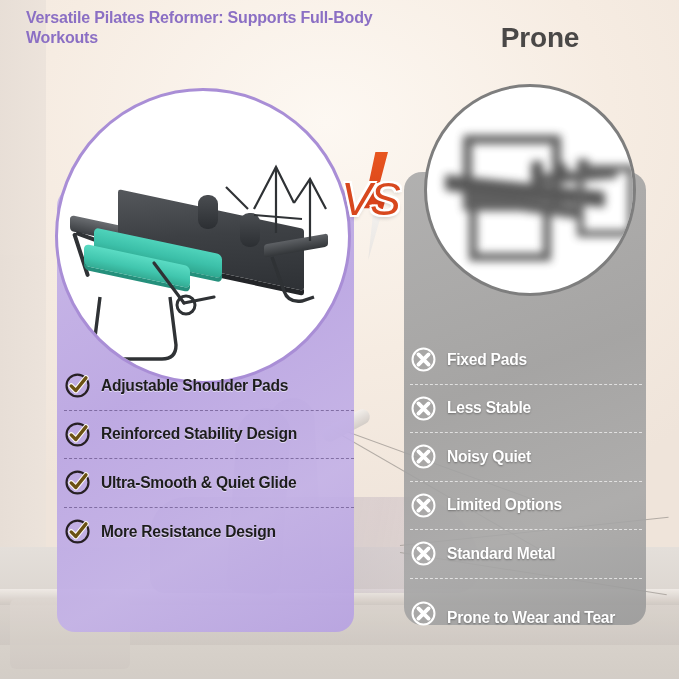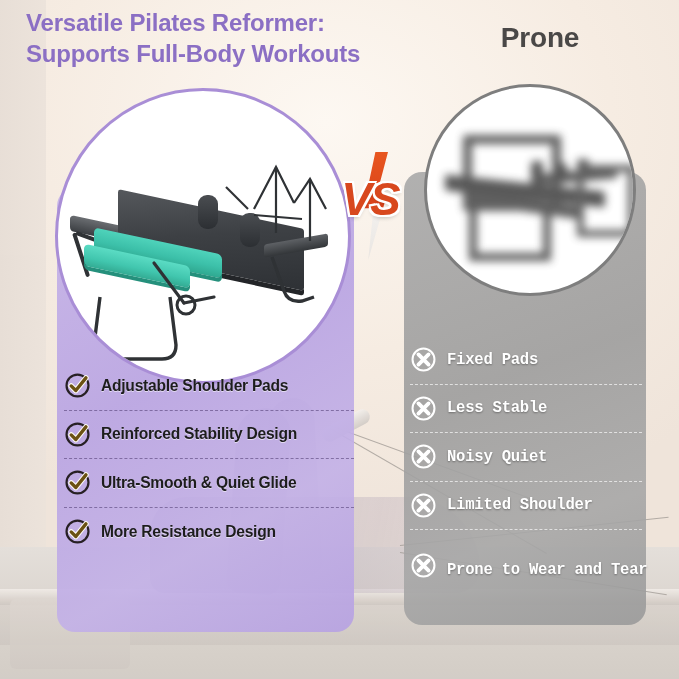--- a/index.html
+++ b/index.html
@@ -93,21 +93,21 @@
     transform: rotate(-28deg);
     opacity: .9;
   }
 
   
   .title-left {
     position: absolute;
     left: 26px;
     top: 8px;
     width: 370px;
-    font-size: 24px;
+    font-size: 16px;
     font-weight: bold;
     line-height: 1.28;
     letter-spacing: -0.2px;
     color: #8b6fc4;
     text-align: left;
   }
   .title-right {
     position: absolute;
     left: 420px;
     top: 22px;
@@ -275,21 +275,21 @@
     background: linear-gradient(180deg, #e8561f 0%, #d8401a 55%, #f2f0ee 56%, #e9e5e1 100%);
     clip-path: polygon(58% 0%, 100% 0%, 62% 40%, 96% 40%, 34% 100%, 52% 52%, 18% 52%);
     filter: drop-shadow(0 1px 1px rgba(0,0,0,.18));
   }
   .vs-text {
     position: absolute;
     left: 0; top: 22px;
     width: 104px;
     text-align: center;
     font-size: 46px;
-    font-weight: bold;
+    font-weight: normal;
     font-style: italic;
     letter-spacing: -2px;
     color: #d8481e;
     text-shadow:
       2px 0 0 #fff, -2px 0 0 #fff, 0 2px 0 #fff, 0 -2px 0 #fff,
       2px 2px 0 #fff, -2px 2px 0 #fff, 2px -2px 0 #fff, -2px -2px 0 #fff,
       0 3px 4px rgba(0,0,0,.22);
   }
 
   
@@ -334,21 +334,20 @@
     white-space: nowrap;
   }
   .list-left .row-label {
     color: #1d1d1d;
     text-shadow: 0 1px 0 rgba(255,255,255,.55);
     text-align: right;
   }
   .list-right .row-label {
     color: #ffffff;
     text-shadow: 0 1px 2px rgba(0,0,0,.35);
-    font-family: Liberation Mono, monospace;
   }
 </style>
 </head>
 <body>
 
 <div id="stage">
 
   <div class="bg-photo">
     <div class="bg-wall-l"></div>
     <div class="bg-floor"></div>
@@ -482,24 +481,31 @@
         <circle cx="16" cy="16" r="13" fill="none" stroke="#ffffff" stroke-width="2.4"></circle>
         <path d="M10 10 L22 22 M22 10 L10 22" stroke="#ffffff" stroke-width="4.6" stroke-linecap="round"></path>
       </svg>
       <span class="row-label">Noisy Quiet</span>
     </div>
     <div class="row">
       <svg class="mark" viewBox="0 0 32 32">
         <circle cx="16" cy="16" r="13" fill="none" stroke="#ffffff" stroke-width="2.4"></circle>
         <path d="M10 10 L22 22 M22 10 L10 22" stroke="#ffffff" stroke-width="4.6" stroke-linecap="round"></path>
       </svg>
-      <span class="row-label">Limited Shoulder</span>
+      <span class="row-label">Limited Options</span>
     </div>
     <div class="row">
       <svg class="mark" viewBox="0 0 32 32">
         <circle cx="16" cy="16" r="13" fill="none" stroke="#ffffff" stroke-width="2.4"></circle>
         <path d="M10 10 L22 22 M22 10 L10 22" stroke="#ffffff" stroke-width="4.6" stroke-linecap="round"></path>
       </svg>
+      <span class="row-label">Standard Metal</span>
+    </div>
+    <div class="row">
+      <svg class="mark" viewBox="0 0 32 32">
+        <circle cx="16" cy="16" r="13" fill="none" stroke="#ffffff" stroke-width="2.4"></circle>
+        <path d="M10 10 L22 22 M22 10 L10 22" stroke="#ffffff" stroke-width="4.6" stroke-linecap="round"></path>
+      </svg>
       <span class="row-label">Prone to Wear and Tear</span>
     </div>
   </div>
 
 </div>
 
 </body></html>

